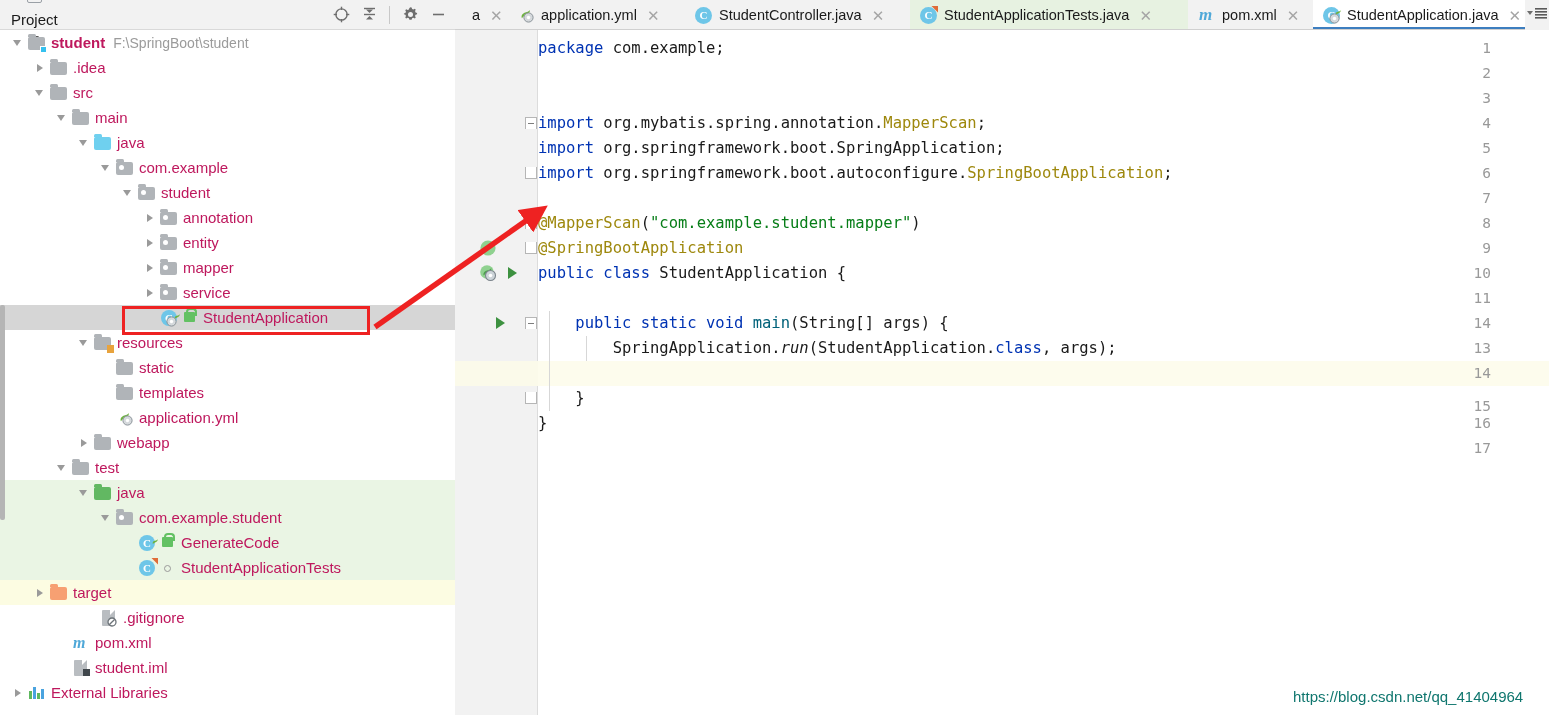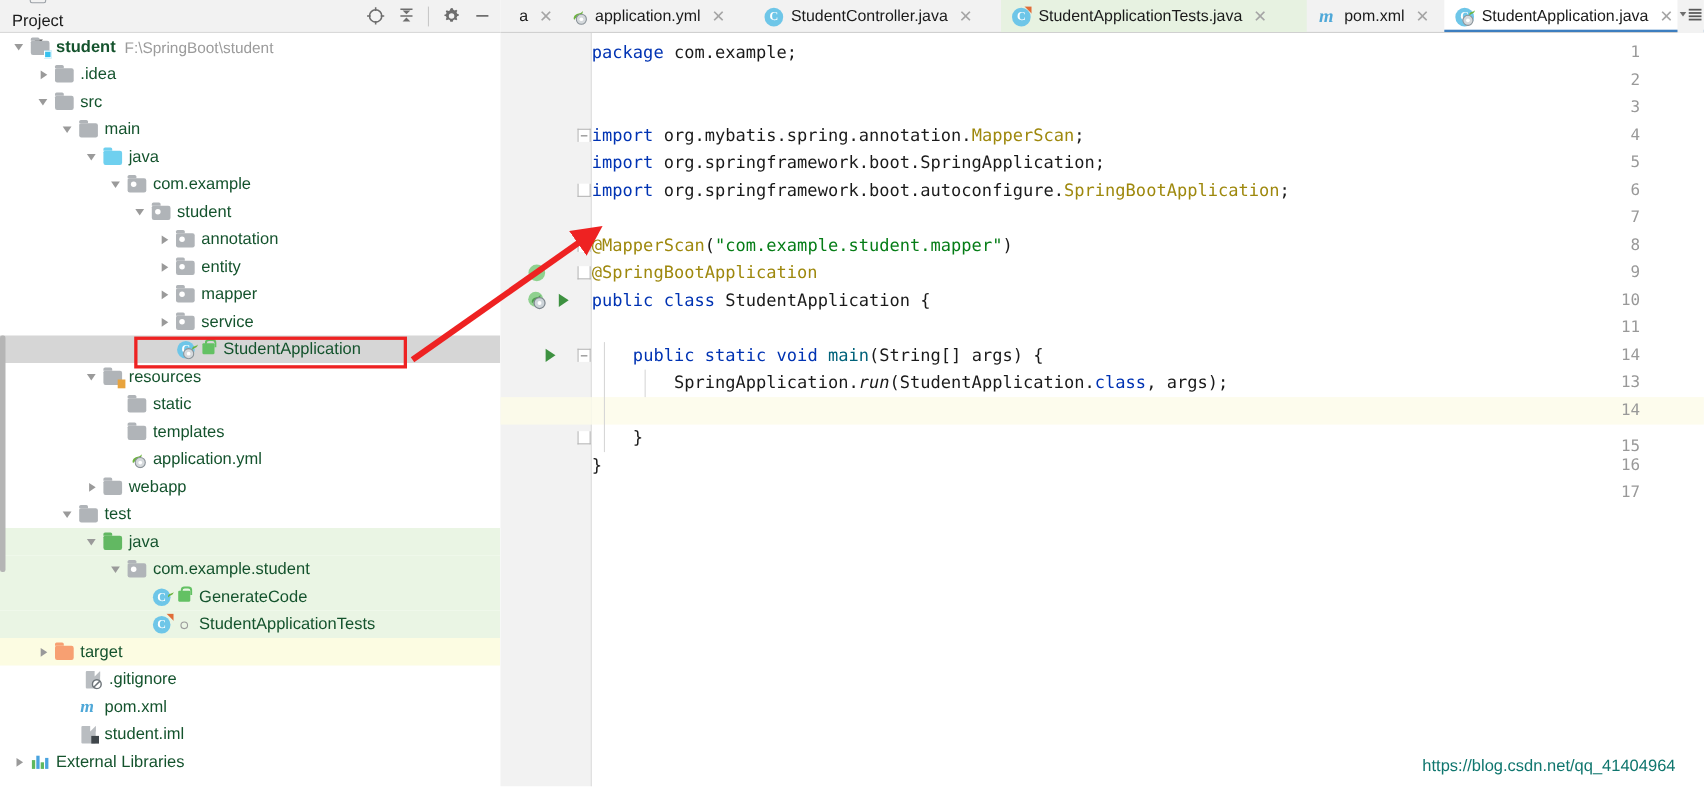--- a/index.html
+++ b/index.html
@@ -20,21 +20,21 @@
 
   #tree-scroll { position:absolute; left:0; top:30px; width:455px; height:685px; overflow:hidden; }
   .trow { position:relative; height:25px; display:flex; align-items:center; white-space:nowrap;
       font-size:15px; cursor:default; }
   .trow .arrow { width:13px; height:13px; flex:0 0 13px; margin-right:3px; position:relative; }
   .trow .arrow.collapsed::after { content:""; position:absolute; left:3px; top:2.5px;
       border-left:6px solid #9a9a9a; border-top:4.5px solid transparent; border-bottom:4.5px solid transparent; }
   .trow .arrow.expanded::after { content:""; position:absolute; left:1px; top:4px;
       border-top:6px solid #9a9a9a; border-left:4.5px solid transparent; border-right:4.5px solid transparent; }
   .trow .ticon { width:18px; height:16px; flex:0 0 18px; margin-right:5px; position:relative; }
-  .trow .tlabel { color:#14532d; }
+  .trow .tlabel { color:#be185d; }
   .trow .tsub { color:#9b9b9b; margin-left:8px; font-size:14px; }
   .trow.bold .tlabel { font-weight:bold; }
   .tcell { display:flex; align-items:center; }
 
   
   .fold { position:absolute; left:0; top:2px; width:17px; height:13px; border-radius:1.5px 2px 2px 2px; }
   .fold::before { content:""; position:absolute; left:0; top:-3px; width:8px; height:3px; border-radius:1.5px 1.5px 0 0; background:inherit; }
   .fold.gray  { background:#b0b4b8; }
   .fold.blue  { background:#6fd0ef; }
   .fold.green { background:#62b862; }
@@ -393,21 +393,21 @@
         <div class="trow tint-yellow">
           <div class="tcell" style="padding-left: 34px;">
             <span class="arrow collapsed"></span>
             <span class="ticon">
               <span class="fold orange"></span>
             </span>
             <span class="tlabel">target</span>
           </div>
         </div>
         <div class="trow">
-          <div class="tcell" style="padding-left: 60px;">
+          <div class="tcell" style="padding-left: 84px;">
             <span class="arrow "></span>
             <span class="ticon">
               <span class="filedoc"></span>
               <svg style="position:absolute;left:7px;top:7px;" width="10" height="10" viewBox="0 0 10 10">
                 <circle cx="5" cy="5" r="4" fill="#fff" stroke="#6c7378" stroke-width="1.3"></circle>
                 <line x1="2.2" y1="7.8" x2="7.8" y2="2.2" stroke="#6c7378" stroke-width="1.3"></line>
               </svg>
             </span>
             <span class="tlabel">.gitignore</span>
           </div>

